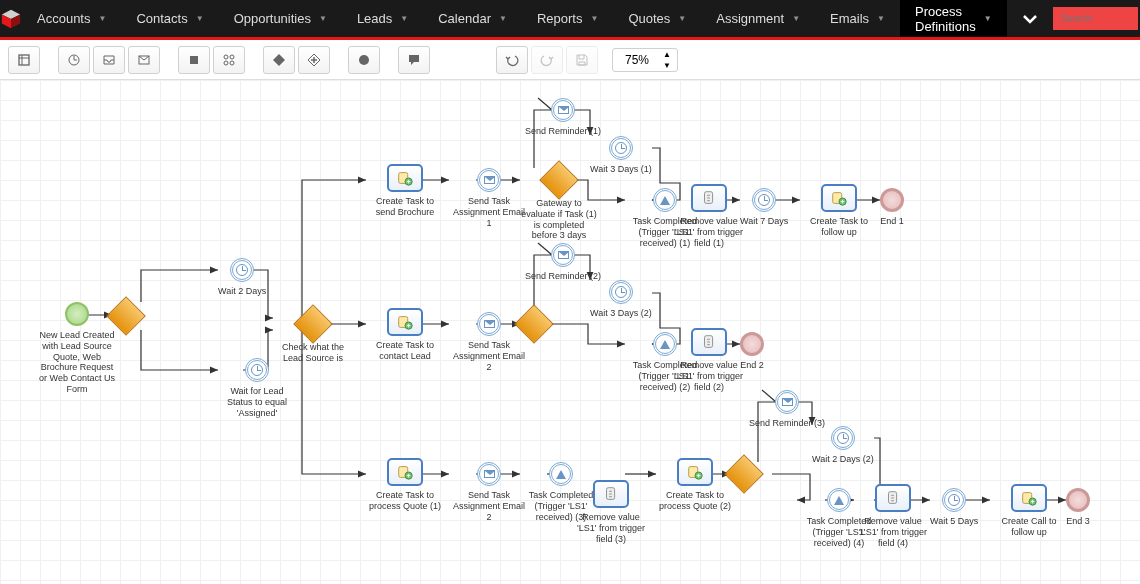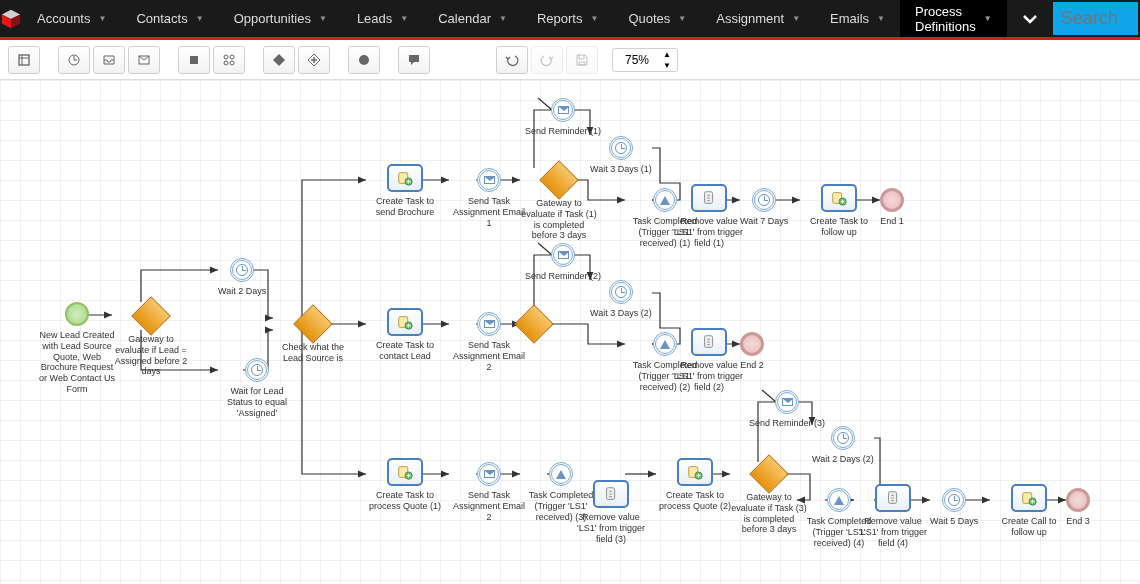--- a/index.html
+++ b/index.html
@@ -7,21 +7,21 @@
 
     .top-nav { background: #1a1a1a; height: 40px; display: flex; align-items: center; border-bottom: 3px solid #e61718; }
     .logo { width: 50px; height: 40px; display: flex; align-items: center; justify-content: center; }
     .logo-cube { width: 22px; height: 22px; }
     .nav-items { display: flex; height: 100%; }
     .nav-item { padding: 0 15px; color: #ddd; display: flex; align-items: center; cursor: pointer; font-size: 13px; gap: 8px; }
     .nav-item.active { background: #000; color: #fff; }
     .nav-chevron { font-size: 8px; opacity: 0.6; }
     .nav-overflow { padding: 0 15px; color: #fff; display: flex; align-items: center; cursor: pointer; }
     .search-box { margin-left: auto; margin-right: 8px; }
-    .search-box input { width: 85px; padding: 6px 8px; border: none; background: #0ea5e9; font-size: 18px; }
+    .search-box input { width: 85px; padding: 6px 8px; border: none; background: #ef4444; font-size: 10px; }
 
     .toolbar { background: #fff; height: 40px; border-bottom: 1px solid #ddd; display: flex; align-items: center; padding: 0 8px; gap: 3px; }
     .tool-btn { width: 32px; height: 28px; border: 1px solid #d0d0d0; background: linear-gradient(#fff,#f2f2f2); border-radius: 3px; display: flex; align-items: center; justify-content: center; cursor: pointer; color: #555; }
     .tool-sep { width: 12px; }
     .zoom { display: flex; align-items: center; }
     .zoom-val { padding: 4px 28px 4px 12px; border: 1px solid #d0d0d0; border-radius: 3px; font-size: 12px; position: relative; }
 
     .canvas { position: relative; width: 1140px; height: 504px; background: #fff; background-image: linear-gradient(#f0f0f0 1px, transparent 1px), linear-gradient(90deg, #f0f0f0 1px, transparent 1px); background-size: 20px 20px; overflow: hidden; }
 
     .node { position: absolute; display: flex; flex-direction: column; align-items: center; }
@@ -256,21 +256,20 @@
     <path class="edge" d="M1026 420 H1066" marker-end="url(#arr)"></path>
   </svg>
 
   <div class="node" style="left:38px;top:222px">
       <div class="circle start"></div>
       <div class="node-label">New Lead Created with Lead Source Quote, Web Brochure Request or Web Contact Us Form</div>
     </div>
 
   <div class="node gateway-wrap" style="left:112px;top:222px">
       <div class="gateway"></div>
-      <div class="node-label">Gateway to evaluate if Lead = Assigned before 2 days</div>
     </div>
 
   <div class="node" style="left:218px;top:178px">
       <div class="timer">
         <div class="hands"></div>
       </div>
       <div class="node-label">Wait 2 Days</div>
     </div>
 
   <div class="node" style="left:218px;top:278px">
@@ -446,21 +445,20 @@
         <svg viewBox="0 0 20 20">
           <rect x="3" y="4" width="10" height="12" rx="2" fill="#fde9a8" stroke="#b9933d"></rect>
           <circle cx="14" cy="14" r="4" fill="#6ec16e" stroke="#3d8a3d"></circle>
           <path d="M12 14h4M14 12v4" stroke="#fff"></path>
         </svg>
       </div>
       <div class="node-label">Create Task to process Quote (2)</div>
     </div>
   <div class="node gateway-wrap" style="left:730px;top:380px">
       <div class="gateway"></div>
-      <div class="node-label">Gateway to evaluate if Task (3) is completed before 3 days</div>
     </div>
   <div class="node" style="left:749px;top:310px">
       <div class="mail">
         <div class="mail-ico"></div>
       </div>
       <div class="node-label">Send Reminder (3)</div>
     </div>
   <div class="node" style="left:812px;top:346px">
       <div class="timer">
         <div class="hands"></div>

